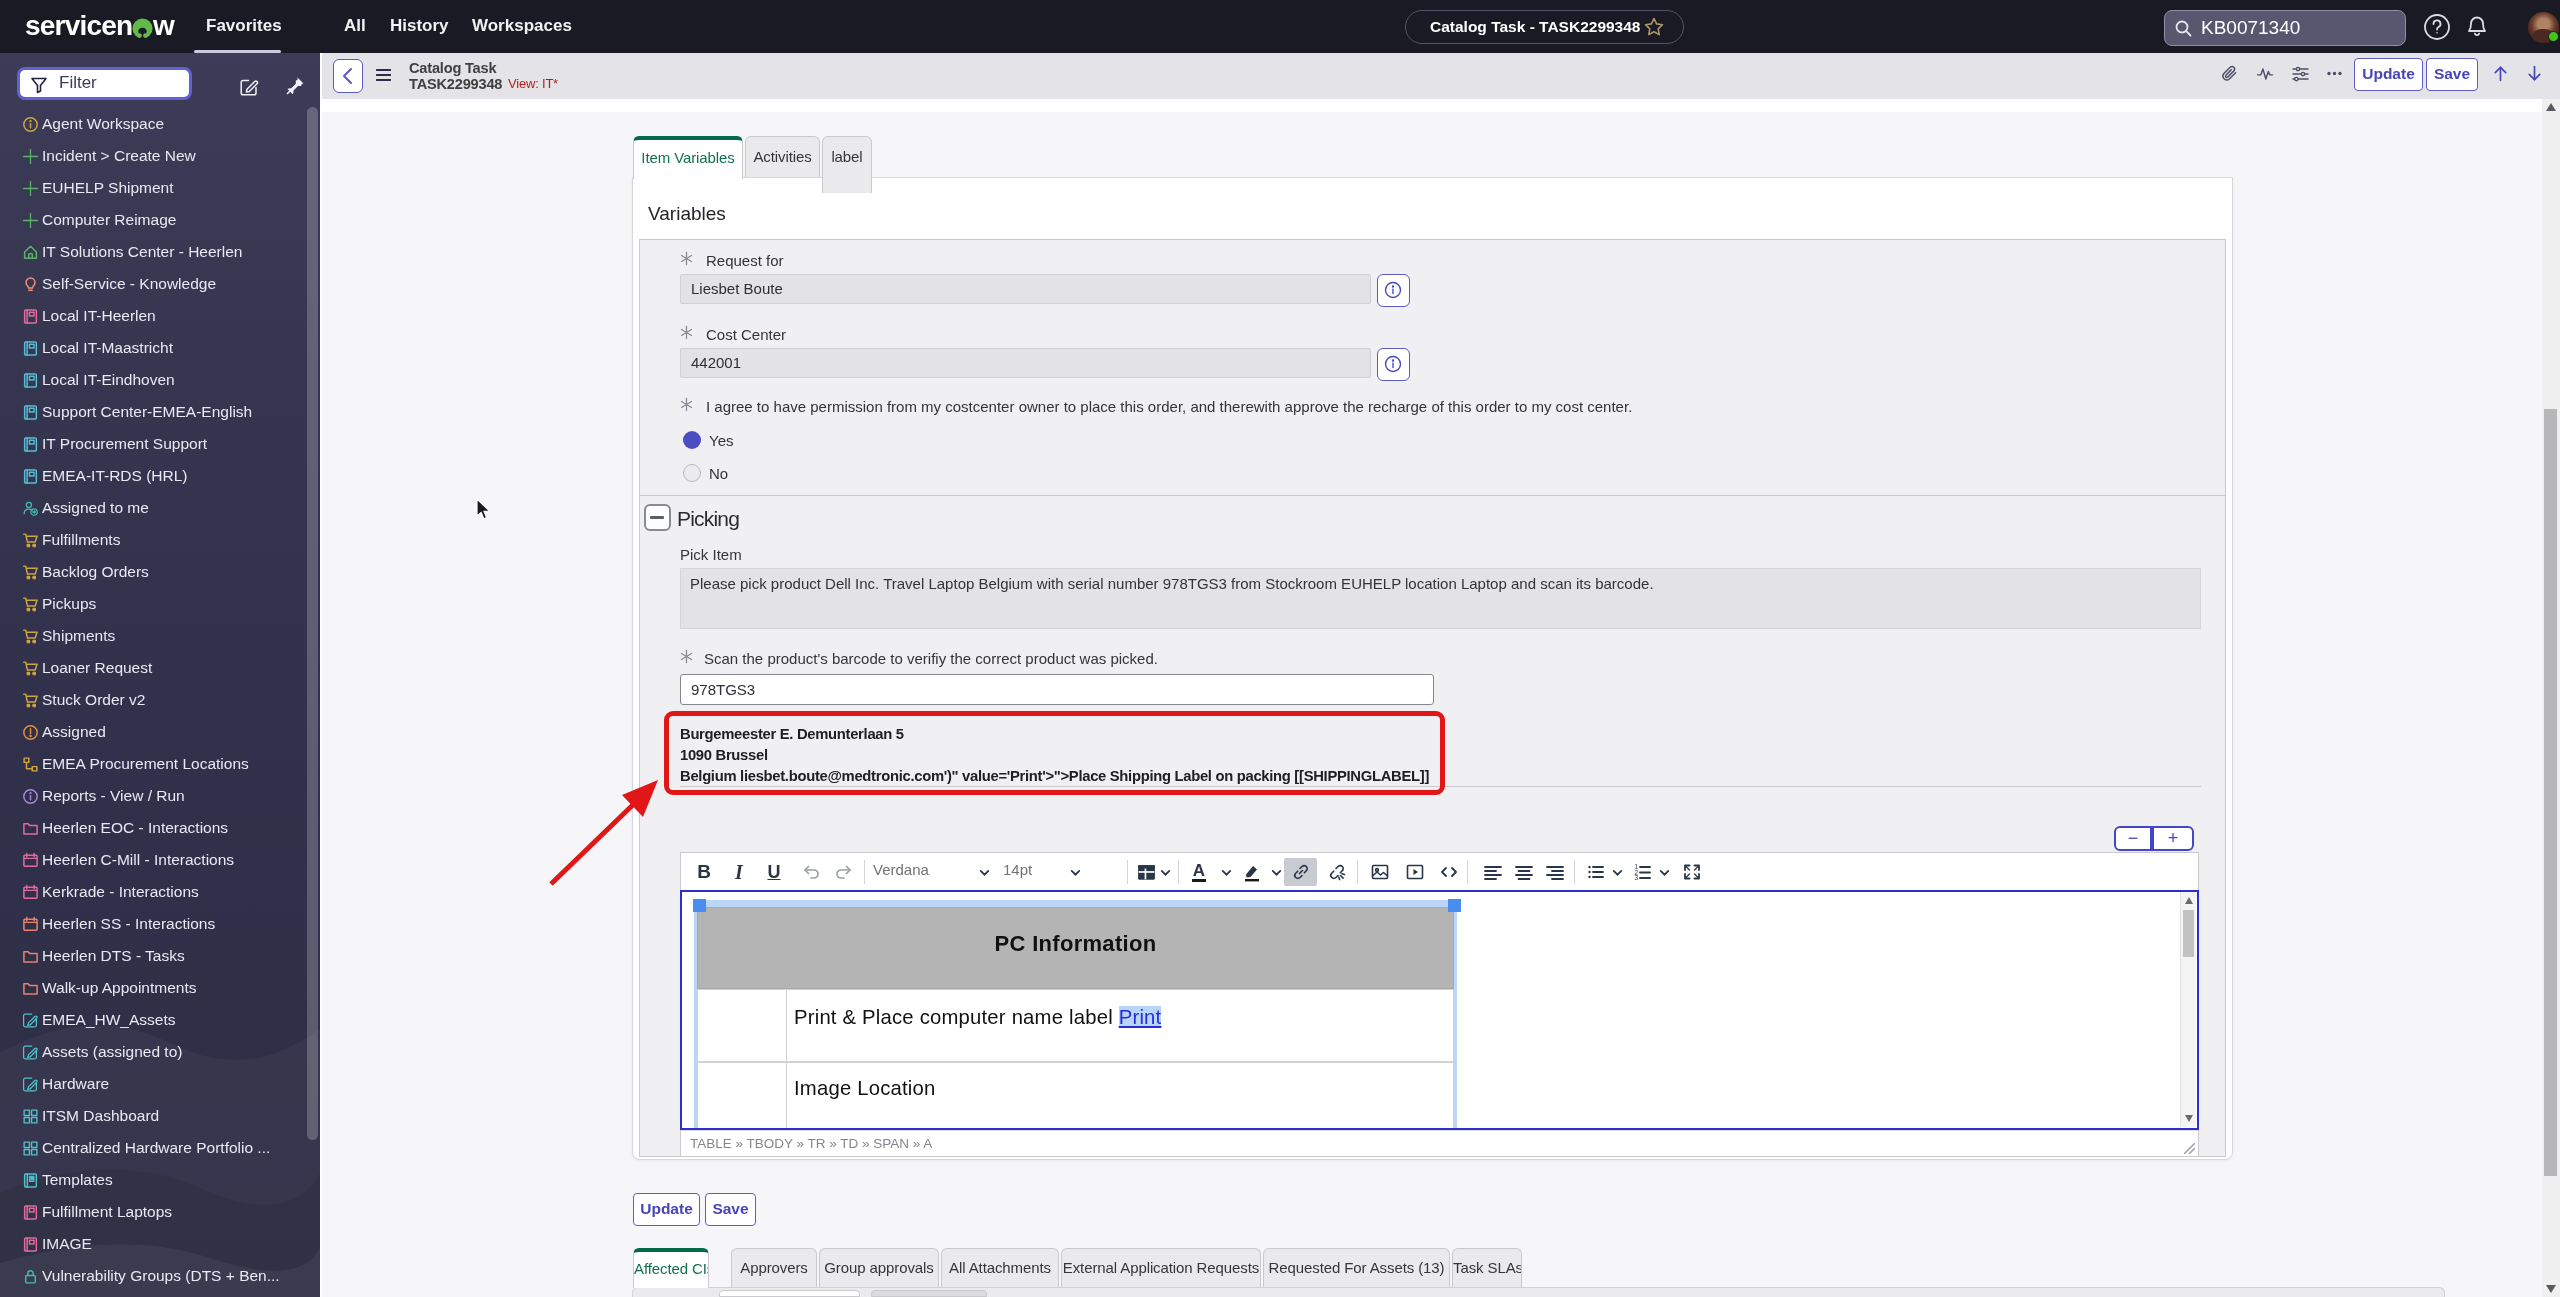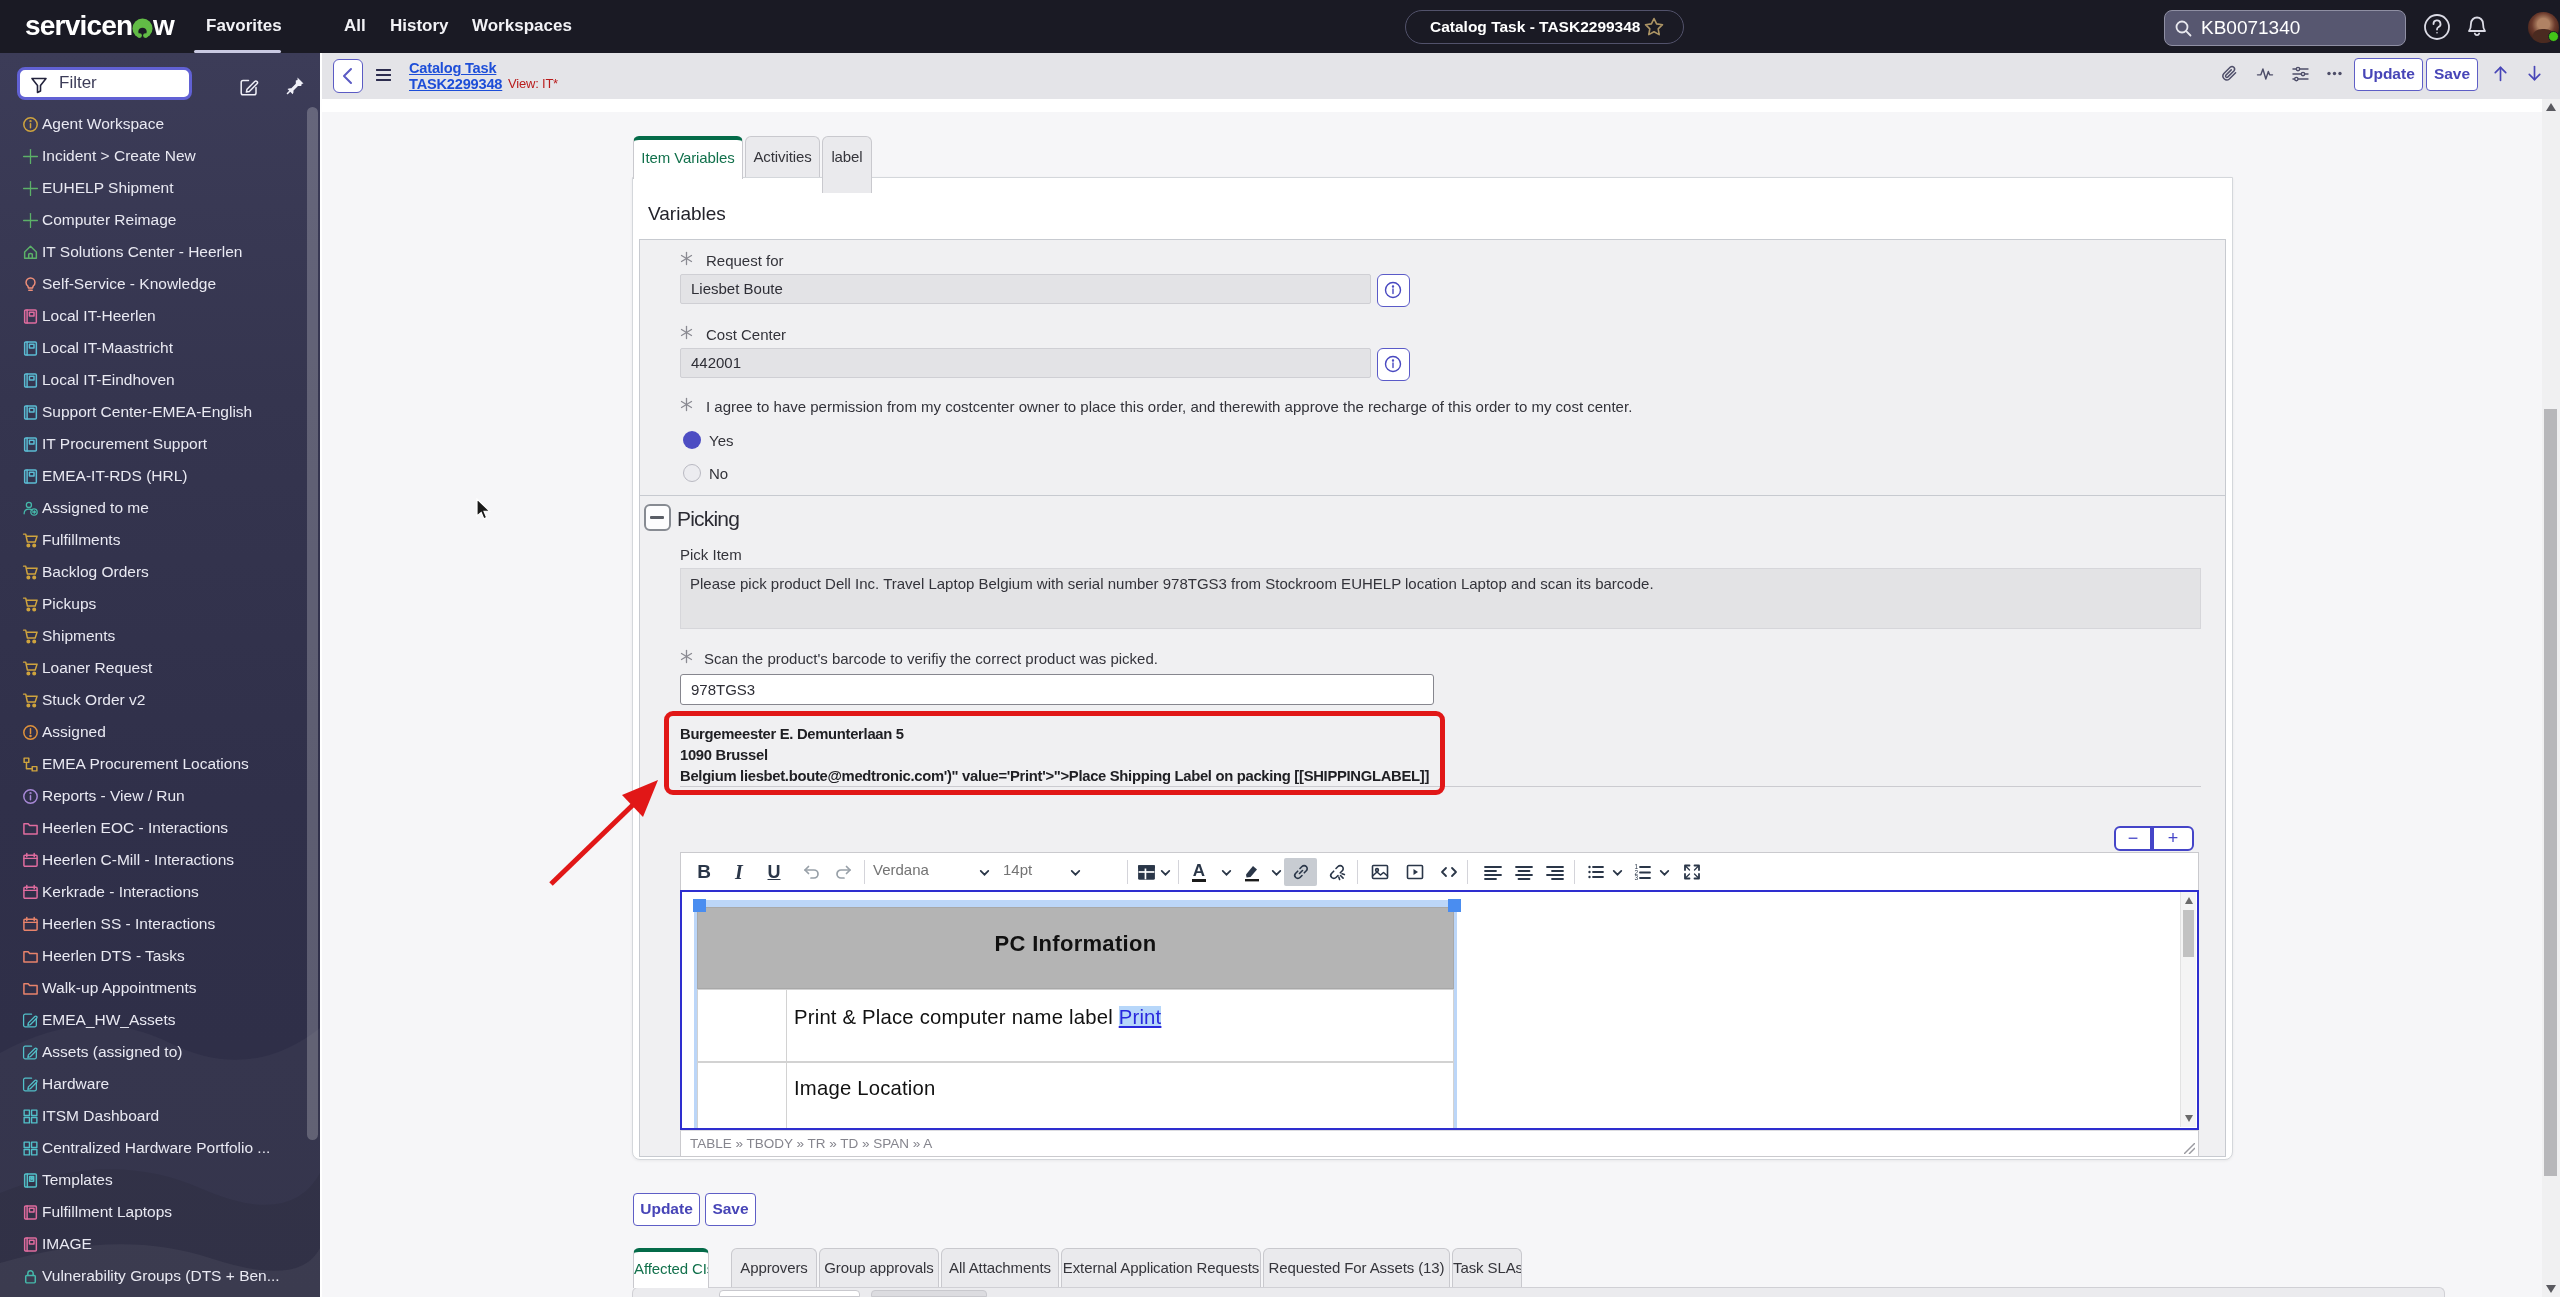--- a/index.html
+++ b/index.html
@@ -13,21 +13,21 @@
 #hdrsearch { left:2164px; top:10px; width:242px; height:36px; background:#575770; border:1px solid #8f8fa3; border-radius:8px; color:#fff; font-size:19px; line-height:34px; padding-left:36px; z-index:6; }
 #sidebar { left:0; top:53px; width:320px; height:1244px; background:linear-gradient(180deg,#3c3c58 0%,#35354f 28%,#30304a 60%,#2e2e46 100%); overflow:hidden; z-index:4; }
 #filterbox { position:absolute; left:17px; top:14px; width:175px; height:33px; background:#fff; border:3px solid #6161d4; border-radius:8px; }
 #filterbox span { position:absolute; left:39px; top:3px; font-size:17px; color:#3c3c58; }
 .menuitem { position:absolute; left:0; width:320px; height:32px; }
 .menuitem svg { position:absolute; left:22px; top:5px; }
 .menuitem .t { position:absolute; left:42px; top:4px; font-size:15.5px; color:#e9e9f2; white-space:nowrap; }
 #sbscroll { position:absolute; left:307px; top:54px; width:11px; height:1033px; background:rgba(255,255,255,0.22); border-radius:6px; }
 #formhdr { left:320px; top:53px; width:2240px; height:46px; background:#e4e4e8; z-index:3; }
 #backbtn { left:333px; top:59px; width:30px; height:34px; background:#fff; border:1.5px solid #5b5bc4; border-radius:6px; z-index:4; }
-.fh-title { font-weight:bold; font-size:15.5px; color:#1d4ed8; z-index:4;text-decoration:underline; }
+.fh-title { font-weight:bold; font-size:15.5px; color:#404040; z-index:4; }
 .btn { background:#fff; border:1.5px solid #5e5ec6; border-radius:4px; color:#4745b7; font-weight:bold; font-size:15.5px; text-align:center; z-index:4; }
 #whitestrip { left:320px; top:99px; width:2240px; height:13px; background:#fff; }
 #canvas { left:320px; top:112px; width:2222px; height:1185px; background:#f6f6f8; }
 #pagescroll { left:2542px; top:99px; width:18px; height:1198px; background:#f0f0f1; }
 .tab { position:absolute; border:1px solid #c9c9ce; border-bottom:none; border-radius:6px 6px 0 0; background:#eaeaed; color:#35353b; font-size:15px; letter-spacing:-0.1px; text-align:center; white-space:nowrap; overflow:hidden; z-index:2; }
 .tab.active { background:#fff; border-top:4px solid #046b49; color:#12714c; z-index:3; }
 #panel { left:632px; top:177px; width:1601px; height:983px; background:#fff; border:1px solid #d4d7db; border-radius:0 0 8px 8px; box-shadow:0 1px 3px rgba(0,0,0,0.06); z-index:1; }
 .z { z-index:10; }
 #container { left:639px; top:239px; width:1587px; height:918px; background:#f0f0f2; border:1px solid #c7cad0; z-index:2; }
 .flabel { position:absolute; font-size:15px; color:#33333a; z-index:10; }

